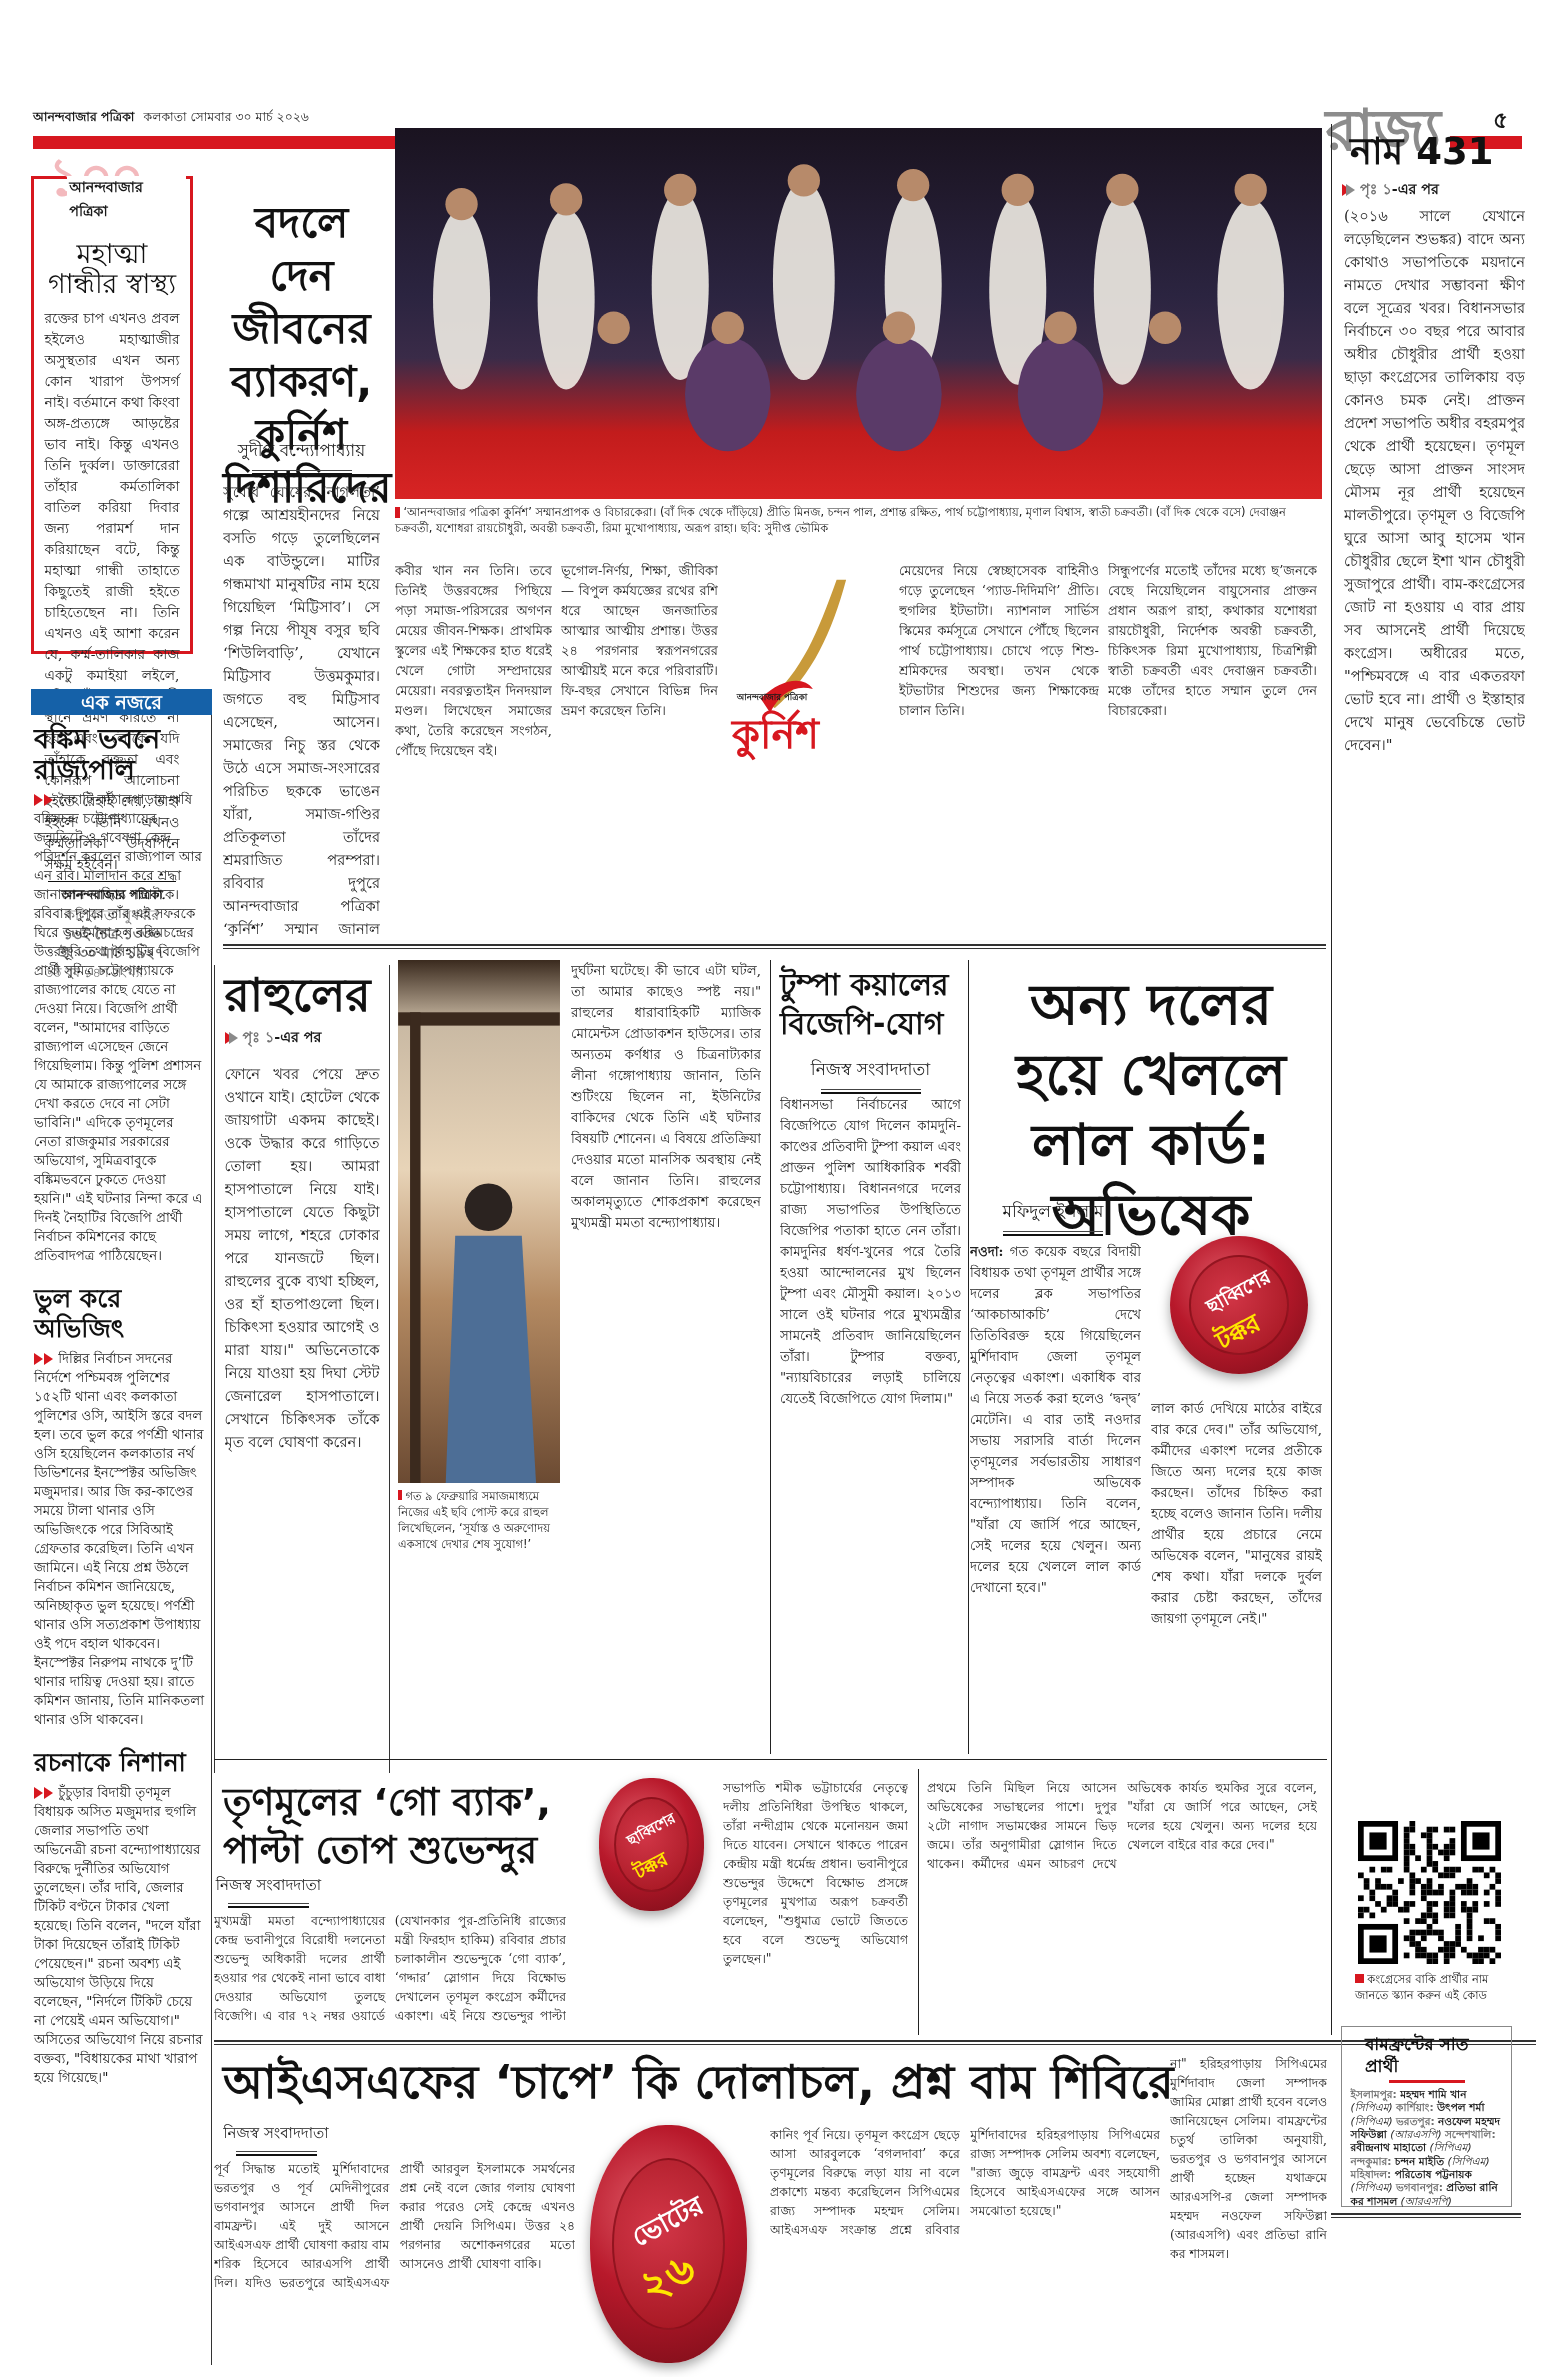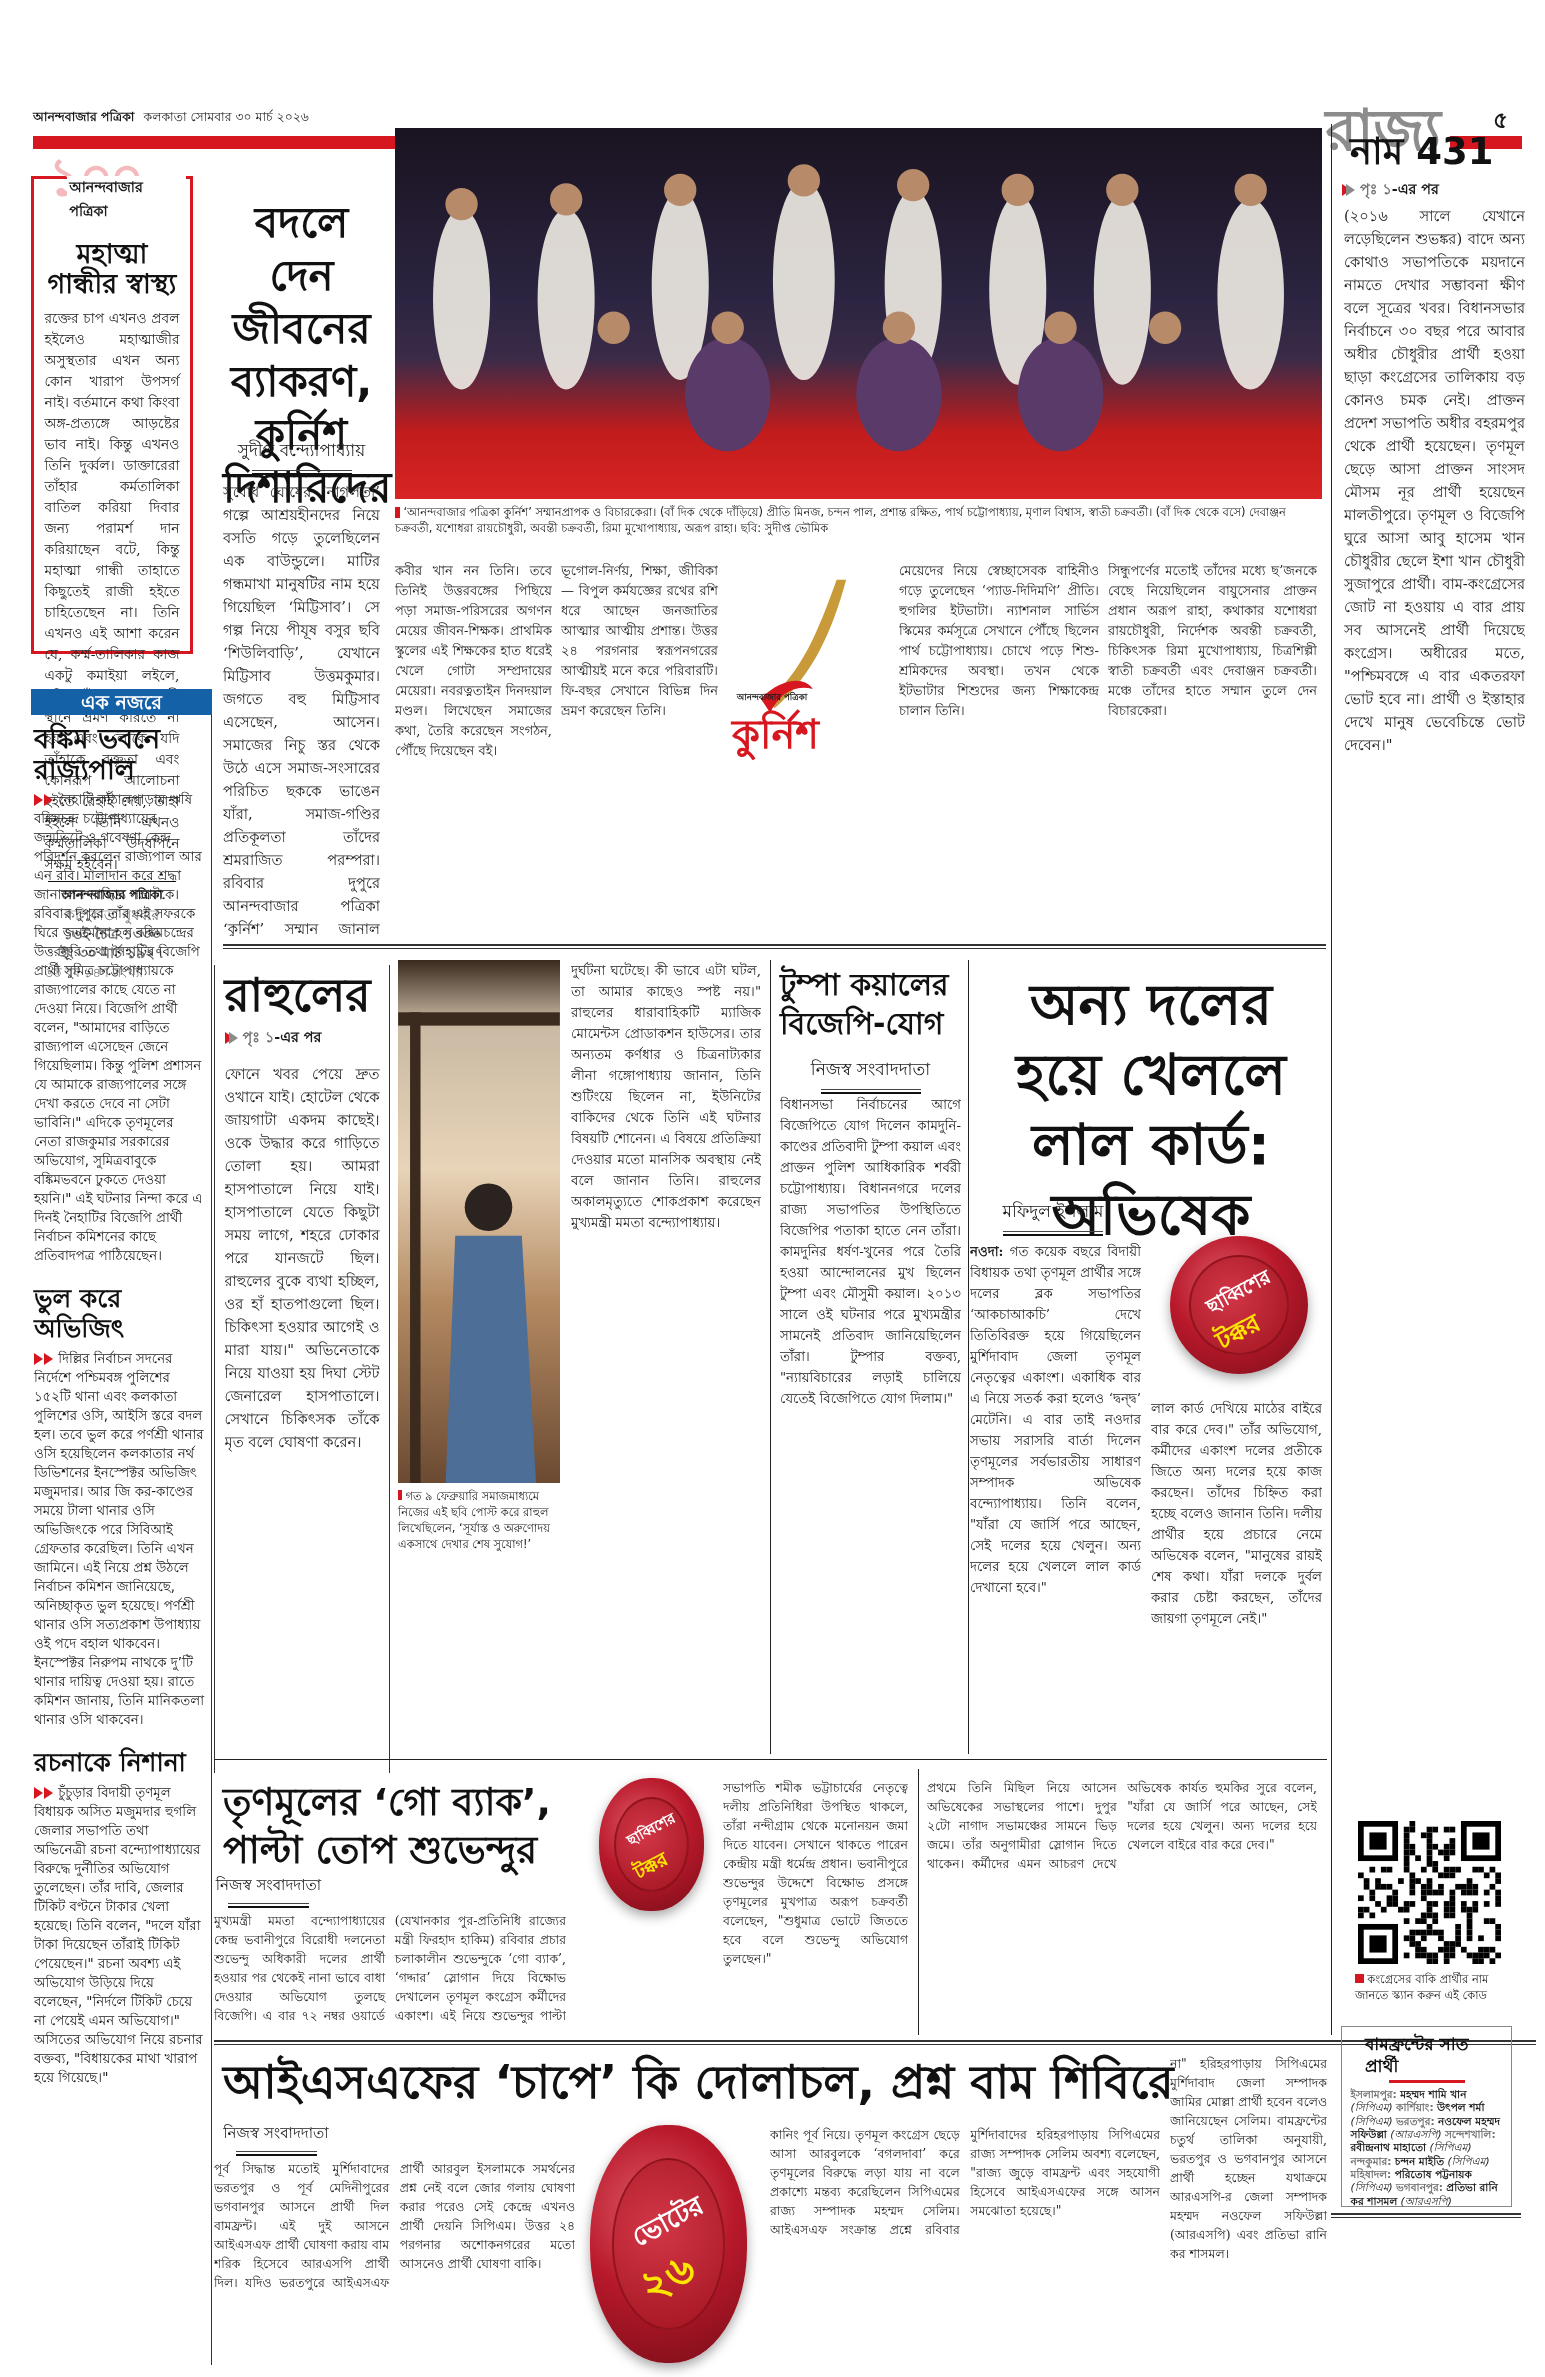--- a/index.html
+++ b/index.html
@@ -33,21 +33,21 @@
 <div class="abs" style="left:33px;top:136px;width:1279px;height:13.3px;background:#d7171f"></div>
 <div class="abs" style="left:1436px;top:136px;width:86px;height:13.3px;background:#d7171f"></div>
 <div class="abs sans" style="left:1317px;top:102px;font-size:57px;font-weight:bold;color:#8c8c8c;background:#fff;padding:0 8.6px;line-height:1">রাজ্য</div>
 <div class="abs sans" style="left:1493px;top:102px;font-size:23px;font-weight:bold">৫</div>
 
 <div class="abs" style="left:31px;top:176px;width:162px;height:478px;border:3.8px solid #d7171f;padding:7.6px 10.5px">
   <div style="position:absolute;left:14.3px;top:-28.5px;width:138px;height:57px">
     <div style="font-family:'DejaVu Sans',sans-serif;font-size:52px;font-weight:bold;color:#f3b9bd;line-height:1;letter-spacing:-2.9px">১০০</div>
     <div style="position:absolute;left:19px;top:25px;font-family:'DejaVu Sans',sans-serif;font-weight:bold;font-size:14.3px;background:#fff;padding:0 1.9px">আনন্দবাজার পত্রিকা</div>
   </div>
-  <div class="headline" style="margin-top:52px;text-align:center;font-size:27px;font-weight:bold">মহাত্মা গান্ধীর স্বাস্থ্য</div>
+  <div class="headline" style="margin-top:52px;text-align:center;font-size:27px;font-weight:normal">মহাত্মা গান্ধীর স্বাস্থ্য</div>
   <div class="body-text" style="margin-top:8.6px;font-size:13.8px;line-height:21px">রক্তের চাপ এখনও প্রবল হইলেও মহাত্মাজীর অসুস্থতার এখন অন্য কোন খারাপ উপসর্গ নাই। বর্তমানে কথা কিংবা অঙ্গ-প্রত্যঙ্গে আড়ষ্টের ভাব নাই। কিন্তু এখনও তিনি দুর্ব্বল। ডাক্তারেরা তাঁহার কর্মতালিকা বাতিল করিয়া দিবার জন্য পরামর্শ দান করিয়াছেন বটে, কিন্তু মহাত্মা গান্ধী তাহাতে কিছুতেই রাজী হইতে চাহিতেছেন না। তিনি এখনও এই আশা করেন যে, কর্ম্ম-তালিকার কাজ একটু কমাইয়া লইলে, যদি তাঁহাকে খুব বেশী স্থানে ভ্রমণ করিতে না হয় এবং লোকে যদি তাঁহাকে বক্তৃতা এবং কোনরূপ আলোচনা হইতে রেহাই দেয়, তাহা হইলে তিনি এখনও কর্ম্মতালিকা উদ্‌যাপনে সক্ষম হইবেন।</div>
   <div style="border-top:1.4px solid #111;margin:6.7px 3.8px 3.8px"></div>
   <div class="sans" style="text-align:center;font-weight:bold;font-size:12.4px">আনন্দবাজার পত্রিকা</div>
   <div class="sans red" style="text-align:center;font-weight:normal;font-size:14.3px;line-height:19px">কলিকাতা বুধবার</div>
   <div class="sans red" style="text-align:center;font-weight:bold;font-size:14.3px;line-height:19px">১৬ই চৈত্র ১৩৩৩</div>
   <div class="sans red" style="text-align:center;font-weight:bold;font-size:14.3px;line-height:19px">ইং ৩০ মার্চ ১৯২৭</div>
   <div class="sans red" style="font-weight:normal;font-size:13px;line-height:19px">৬ষ্ঠ বর্ষ ১৪শ সংখ্যা</div>
 </div>
 
 <div class="abs sans" style="left:31px;top:689px;width:181px;height:26px;background:#1561a8;color:#fff;font-size:19px;font-weight:bold;text-align:center;line-height:26px">এক নজরে</div>

